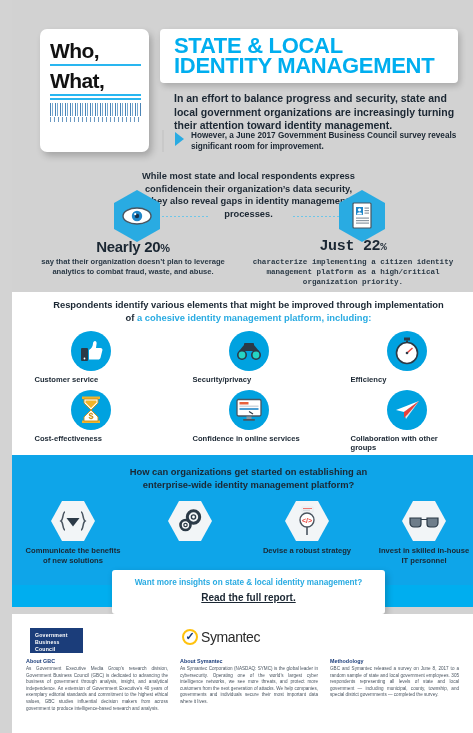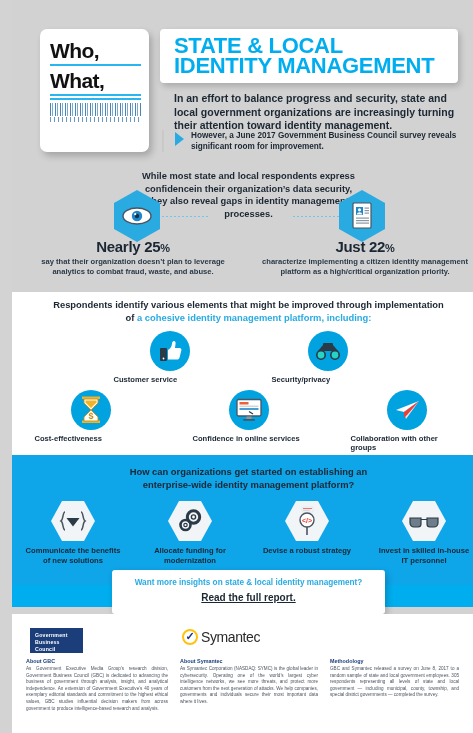--- a/index.html
+++ b/index.html
@@ -85,21 +85,21 @@
   .hex.right { left: 327px; top: 22px; }
   .hex-inner { width: 33px; height: 33px; display: flex; align-items: center; justify-content: center; }
 
   .dots-l { position: absolute; left: 150px; top: 48px; width: 48px; height: 1px;
     background: repeating-linear-gradient(90deg,#6fc6e8 0 2px, transparent 2px 4px); }
   .dots-r { position: absolute; left: 281px; top: 48px; width: 46px; height: 1px;
     background: repeating-linear-gradient(90deg,#6fc6e8 0 2px, transparent 2px 4px); }
 
   .stat-blk { position: absolute; top: 70px; width: 210px; text-align: center; }
   .stat-blk.l { left: 16px; }
-  .stat-blk.r { left: 248px; }
+  .stat-blk.r { left: 236px; font-family: Liberation Mono, monospace; }
   .stat-big { font-size: 15px; font-weight: bold; color: #1b2733; letter-spacing: -0.3px; }
   .stat-big .pct { font-size: 11px; }
   .stat-sub { font-size: 7.6px; font-weight: bold; color: #2b3a47; line-height: 10px; margin-top: 2px; }
 
   
   .elements { position: absolute; left: 0; top: 292px; width: 473px; height: 163px; background: #fff; }
   .el-head {
     text-align: center; padding-top: 6px;
     font-size: 9.4px; font-weight: bold; color: #1b2733; line-height: 13px;
   }
@@ -224,21 +224,21 @@
             <rect x="15.5" y="10.5" width="4.5" height="1.2" fill="#8a97a3"></rect>
             <rect x="7" y="15.5" width="13" height="1.2" fill="#8a97a3"></rect>
             <rect x="7" y="18" width="13" height="1.2" fill="#8a97a3"></rect>
             <rect x="7" y="20.5" width="13" height="1.2" fill="#8a97a3"></rect>
           </svg>
         </div>
       </div>
 
       <div class="stat-blk l">
         <div class="stat-big">
-          <span>Nearly 25</span><span class="pct">%</span>
+          <span>Nearly 20</span><span class="pct">%</span>
         </div>
         <div class="stat-sub">say that their organization doesn’t plan to leverage analytics to combat fraud, waste, and abuse.</div>
       </div>
 
       <div class="stat-blk r">
         <div class="stat-big">
           <span>Just 22</span><span class="pct">%</span>
         </div>
         <div class="stat-sub">characterize implementing a citizen identity management platform as a high/critical organization priority.</div>
       </div>
@@ -273,20 +273,32 @@
               <path d="M19 4 L24 10 L24 12 L18 12 L18 4z" fill="#2b3a47"></path>
               <circle cx="7" cy="14" r="5" fill="#2b3a47"></circle>
               <circle cx="21" cy="14" r="5" fill="#2b3a47"></circle>
               <circle cx="7" cy="14" r="3.4" fill="#25d4c4"></circle>
               <circle cx="21" cy="14" r="3.4" fill="#25d4c4"></circle>
             </svg>
           </div>
           <div class="el-label">Security/privacy</div>
         </div>
 
+        <div class="el-item">
+          <div class="circle">
+            <svg width="26" height="28" viewBox="0 0 26 28">
+              <rect x="10" y="0.5" width="6" height="3" fill="#2b3a47"></rect>
+              <circle cx="13" cy="16" r="10.5" fill="#fff" stroke="#2b3a47" stroke-width="1.6"></circle>
+              <line x1="13" y1="3.5" x2="13" y2="6" stroke="#2b3a47" stroke-width="2"></line>
+              <line x1="13" y1="16" x2="18.5" y2="11" stroke="#e8413a" stroke-width="1.4"></line>
+              <circle cx="13" cy="16" r="1.3" fill="#2b3a47"></circle>
+            </svg>
+          </div>
+          <div class="el-label">Efficiency</div>
+        </div>
 
       </div>
 
       <div class="el-row">
 
         <div class="el-item">
           <div class="circle">
             <svg width="24" height="28" viewBox="0 0 24 28">
               <rect x="3" y="0.5" width="18" height="2.5" fill="#f0b429"></rect>
               <rect x="3" y="24.5" width="18" height="2.5" fill="#f0b429"></rect>
@@ -349,21 +361,20 @@
 
       <div class="st-item">
         <div class="st-hex">
           <svg width="26" height="24" viewBox="0 0 26 24">
             <circle cx="16.5" cy="8" r="6.2" fill="none" stroke="#2b3a47" stroke-width="3"></circle>
             <circle cx="16.5" cy="8" r="2.1" fill="#fff" stroke="#2b3a47" stroke-width="1.4"></circle>
             <circle cx="8.5" cy="16" r="5" fill="none" stroke="#2b3a47" stroke-width="2.6"></circle>
             <circle cx="8.5" cy="16" r="1.7" fill="#fff" stroke="#2b3a47" stroke-width="1.2"></circle>
           </svg>
         </div>
-        <div class="st-label">Allocate funding for modernization</div>
       </div>
 
       <div class="st-item">
         <div class="st-hex">
           <svg width="24" height="30" viewBox="0 0 24 30">
             <rect x="7" y="1" width="11" height="5" fill="#f2f5f7" stroke="#dfe3e6" stroke-width="0.5"></rect>
             <line x1="8" y1="2.5" x2="17" y2="2.5" stroke="#e8413a" stroke-width="0.7"></line>
             <line x1="8" y1="4.2" x2="15" y2="4.2" stroke="#b8c2cb" stroke-width="0.7"></line>
             <circle cx="12" cy="14" r="7" fill="#fff" stroke="#4a5560" stroke-width="1.4"></circle>
             <text x="12" y="17" font-size="7" font-weight="bold" fill="#e8413a" text-anchor="middle" font-family="Liberation Sans, sans-serif">&lt;/&gt;</text>

